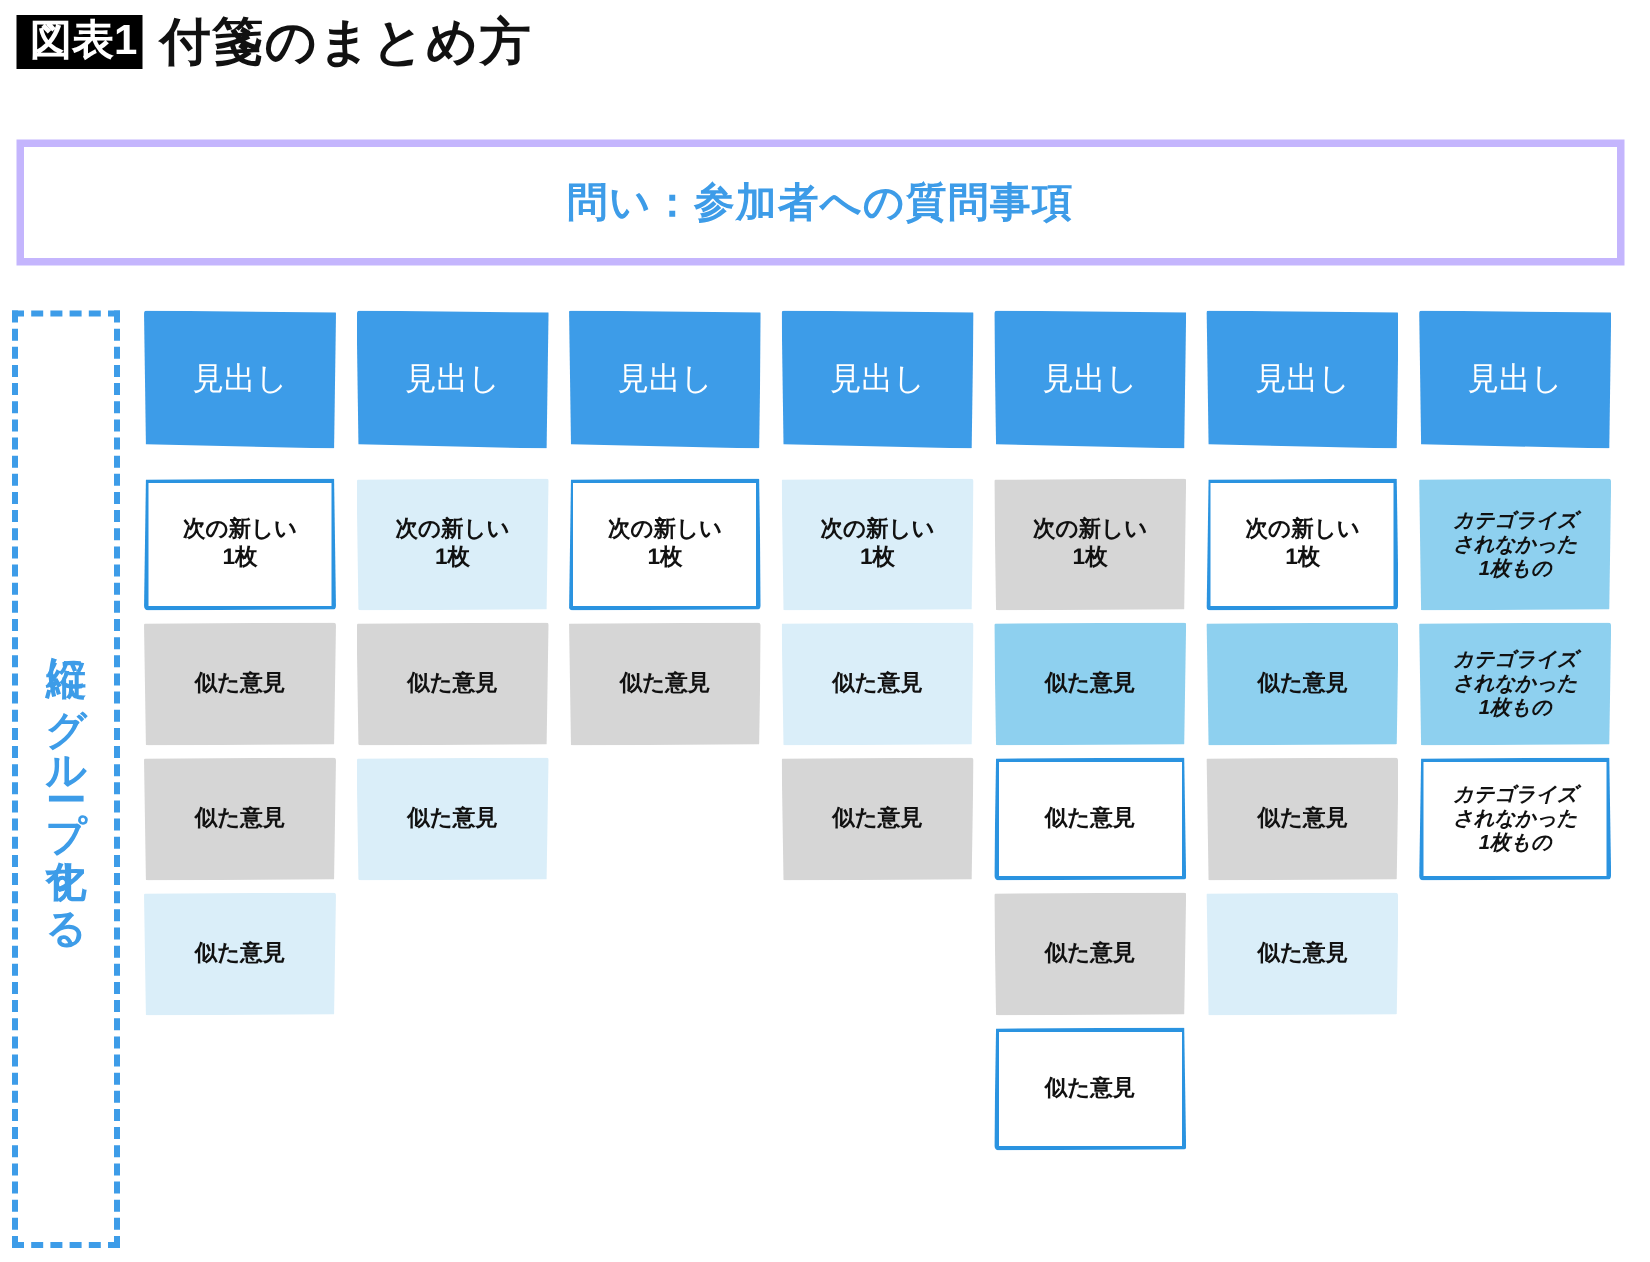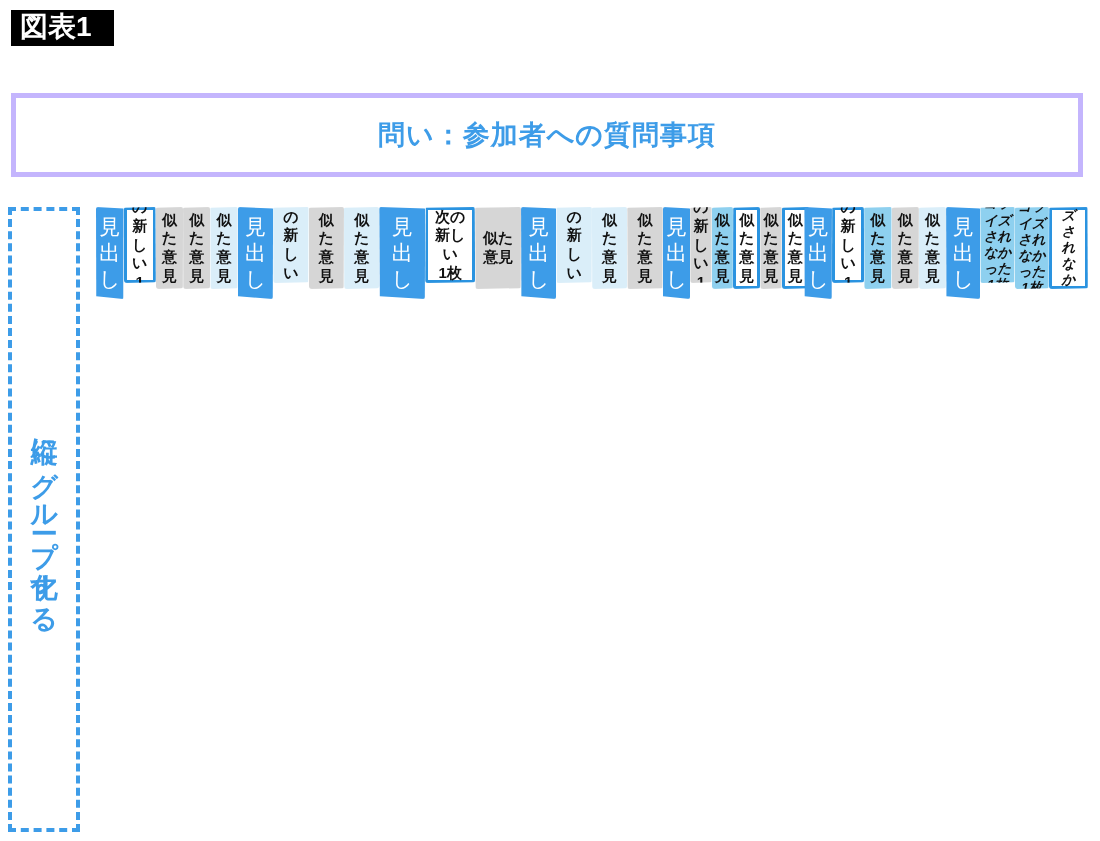--- a/index.html
+++ b/index.html
@@ -13,21 +13,21 @@
   }
 
   
   #title-bar{
     position:absolute;left:11px;top:10px;
     display:flex;align-items:center;gap:12px;
   }
   #figure-badge{
     background:#000000;color:#ffffff;
     font-size:28px;font-weight:700;
-    padding:3px 22px 5px 9px;
+    padding:3px 3px 5px 9px;
     line-height:1;
     letter-spacing:0px;
   }
   #title-text{
     font-size:34px;font-weight:700;color:#111111;
     line-height:1;letter-spacing:1px;
   }
 
   
   #question-banner{
@@ -63,21 +63,21 @@
 
   
   #board{
     position:absolute;left:96px;top:207px;
     width:992px;height:632px;
     display:flex;
     gap:0px;
   }
   .column{
     width:141.7px;
-    display:flex;flex-direction:row;
+    display:flex;flex-direction:column;
     align-items:flex-start;
   }
 
   
   .note{
     width:128px;
     box-sizing:border-box;
     display:flex;align-items:center;justify-content:center;
     text-align:center;
     font-size:15px;
@@ -93,21 +93,21 @@
     height:92px;
     background:#3d9ce8;
     color:#ffffff;
     font-size:21px;
     font-weight:400;
     margin-bottom:20px;
     border-radius:2px;
     box-shadow:0 1px 0 rgba(0,0,0,0.04);
     clip-path:polygon(0% 0%,100% 1.5%,99% 100%,1% 97%);
   }
-  .note.tall{ height:76px; }
+  .note.tall{ height:88px; }
   .note.std{ height:82px; }
 
   .fill-white{
     background:#ffffff;
     border:3px solid #2a93e0;
     clip-path:polygon(1% 1%,99% 0%,100% 99%,0% 100%);
   }
   .fill-lightblue{
     background:#daeef9;
     clip-path:polygon(0% 1%,100% 0%,99% 99%,1% 100%);
@@ -121,20 +121,21 @@
     clip-path:polygon(0% 1%,100% 0%,99% 99%,1% 100%);
   }
   .note-text{ display:block; }
   .note.small-text{ font-size:13.5px; line-height:1.2;font-style:italic; }
 </style>
 </head>
 <body>
 
 <div id="title-bar">
   <span id="figure-badge">図表1</span>
+  <span id="title-text">付箋のまとめ方</span>
 </div>
 
 <div id="question-banner">
   <span id="question-text">問い：参加者への質問事項</span>
 </div>
 
 <div id="group-box">
   <span id="group-label">縦にグループ化する</span>
 </div>
 

